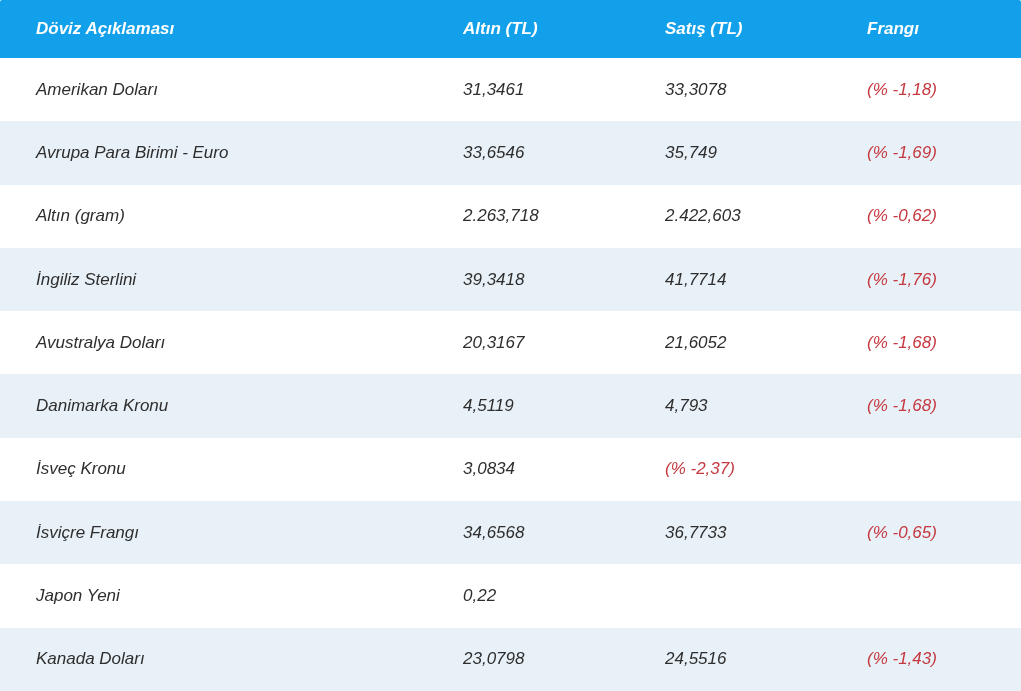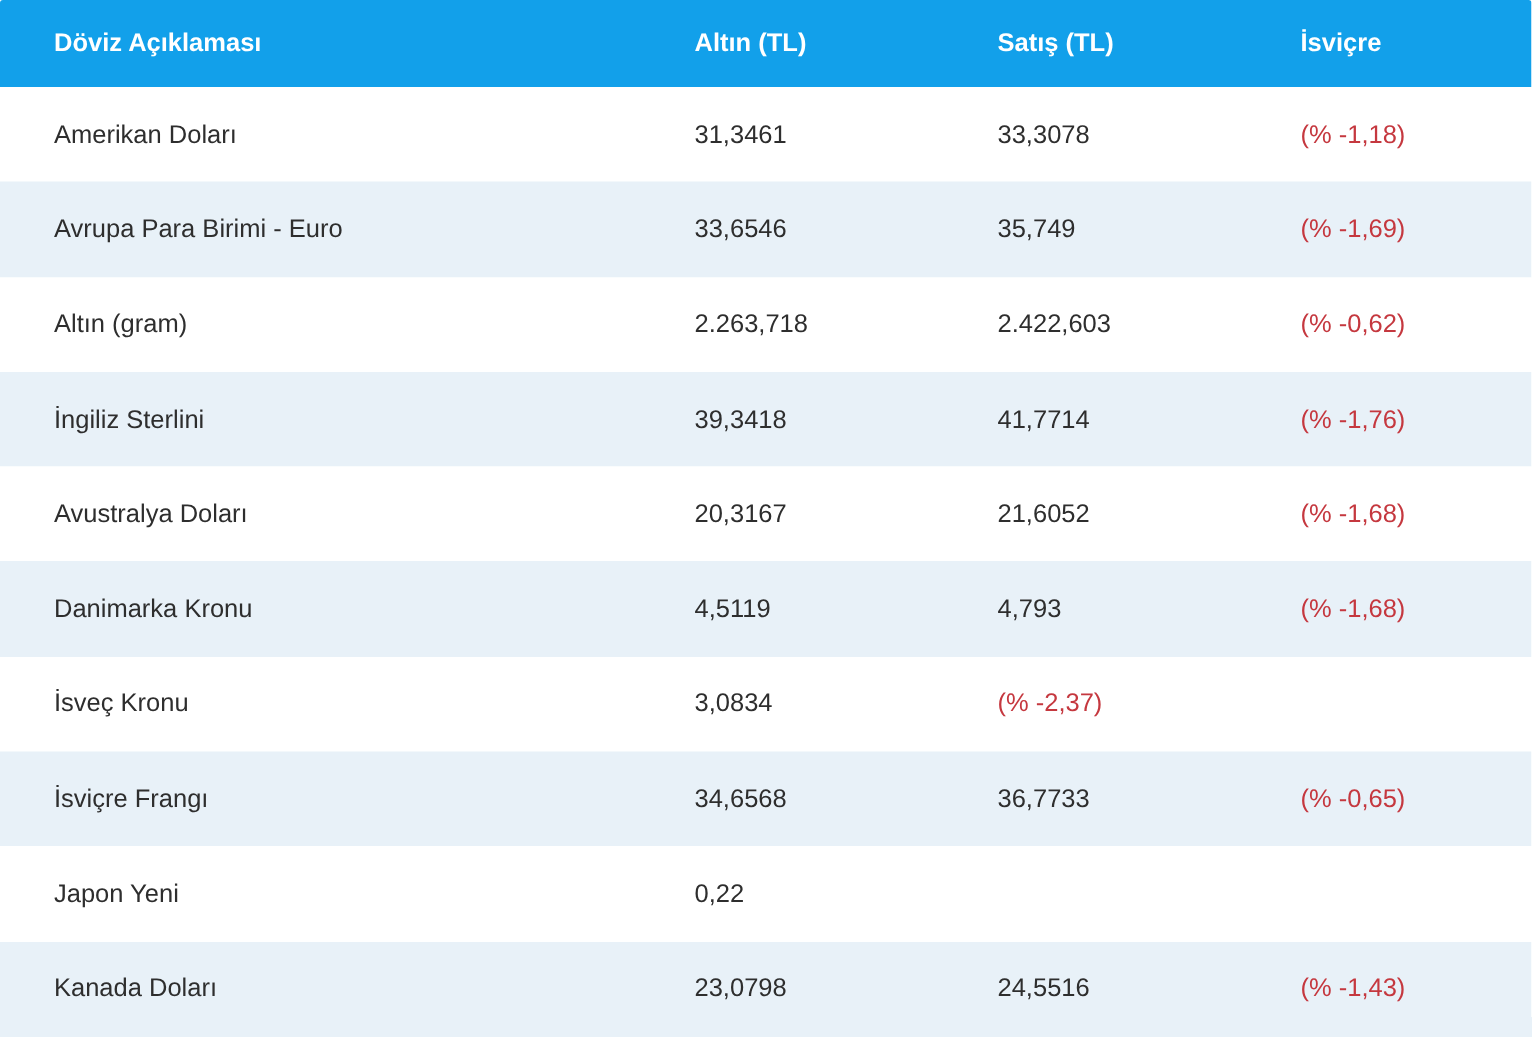--- a/index.html
+++ b/index.html
@@ -11,21 +11,21 @@
     --negative:#c5383f;
   }
   *{margin:0;padding:0;box-sizing:border-box;}
   html,body{background:#ffffff;}
   body{
     font-family:"Liberation Sans","DejaVu Sans",sans-serif;
     width:1021px;height:691px;overflow:hidden;
   }
   .table{
     width:1021px;height:552px;background:var(--row-bg);
-    display:flex;flex-direction:column;
+    display:flex;flex-direction:column;font-style:italic;
   }
   .row{
     display:grid;
     grid-template-columns:463px 202px 202px 1fr;
     align-items:center;
     height:63.3px;
     flex:0 0 auto;
     font-size:17px;
     color:var(--text);
     background:var(--row-bg);
@@ -44,21 +44,21 @@
   .row.header .cell.change{color:var(--header-text);}
 </style>
 </head>
 <body>
 
 <div class="table">
   <div class="row header">
     <div class="cell name">Döviz Açıklaması</div>
     <div class="cell buy">Altın (TL)</div>
     <div class="cell sell">Satış (TL)</div>
-    <div class="cell change">İsviçre</div>
+    <div class="cell change">Frangı</div>
   </div>
   <div id="rows">
       <div class="row">
         <div class="cell name">Amerikan Doları</div>
         <div class="cell buy">31,3461</div>
         <div class="cell sell">33,3078</div>
         <div class="cell change">(% -1,18)</div>
       </div>
       <div class="row alt">
         <div class="cell name">Avrupa Para Birimi - Euro</div>

